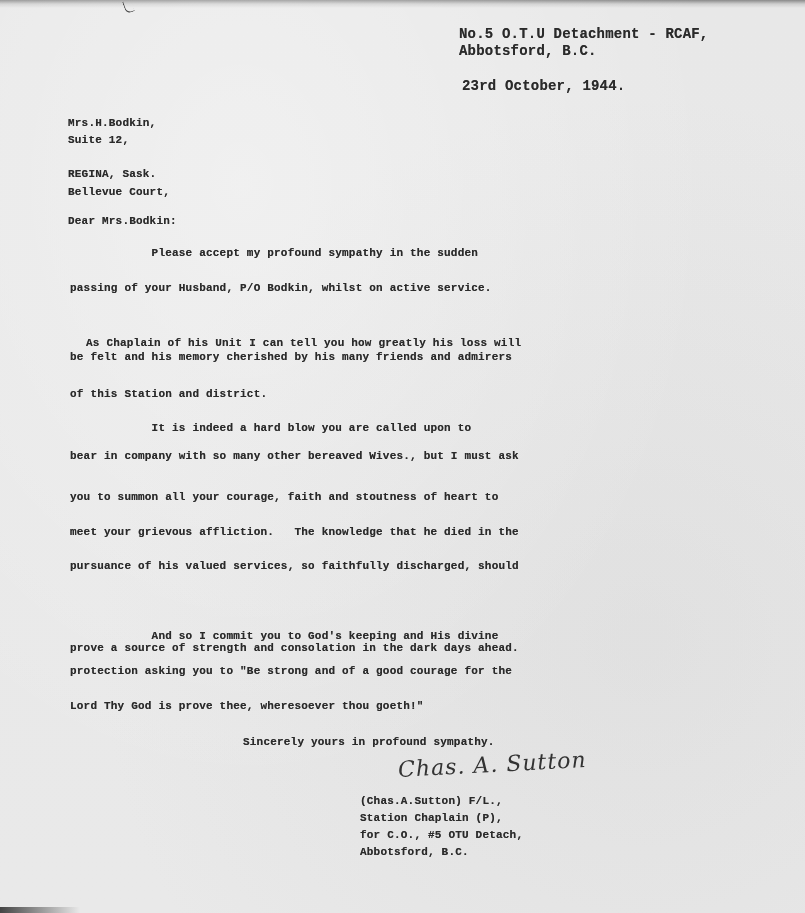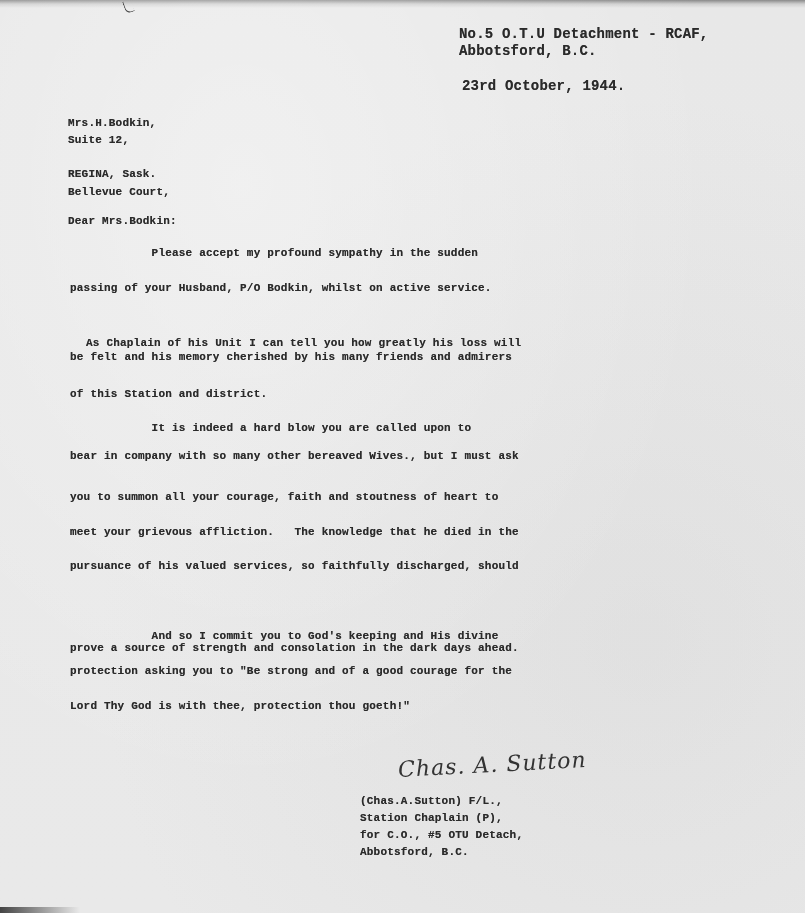--- a/index.html
+++ b/index.html
@@ -92,23 +92,24 @@
     <div class="line" style="left:70px; top:349px;">be felt and his memory cherished by his many friends and admirers</div>
     <div class="line" style="left:70px; top:386px;">of this Station and district.</div>
     <div class="line" style="left:70px; top:420px;">            It is indeed a hard blow you are called upon to</div>
     <div class="line" style="left:70px; top:448px;">bear in company with so many other bereaved Wives., but I must ask</div>
     <div class="line" style="left:70px; top:489px;">you to summon all your courage, faith and stoutness of heart to</div>
     <div class="line" style="left:70px; top:524px;">meet your grievous affliction.   The knowledge that he died in the</div>
     <div class="line" style="left:70px; top:558px;">pursuance of his valued services, so faithfully discharged, should</div>
     <div class="line" style="left:70px; top:594px;margin-top:46px;">prove a source of strength and consolation in the dark days ahead.</div>
     <div class="line" style="left:70px; top:628px;">            And so I commit you to God's keeping and His divine</div>
     <div class="line" style="left:70px; top:663px;">protection asking you to "Be strong and of a good courage for the</div>
-    <div class="line" style="left:70px; top:698px;">Lord Thy God is with thee, protection thou goeth!"</div>
+    <div class="line" style="left:70px; top:698px;">Lord Thy God is prove thee, wheresoever thou goeth!"</div>
   </div>
 
+  <div class="line" style="left:243px; top:734px;">Sincerely yours in profound sympathy.</div>
 
   <div class="signature">Chas. A. Sutton</div>
 
   <div>
     <div class="line" style="left:360px; top:793px;">(Chas.A.Sutton) F/L.,</div>
     <div class="line" style="left:360px; top:810px;">Station Chaplain (P),</div>
     <div class="line" style="left:360px; top:827px;">for C.O., #5 OTU Detach,</div>
     <div class="line" style="left:360px; top:844px;">Abbotsford, B.C.</div>
   </div>
 

